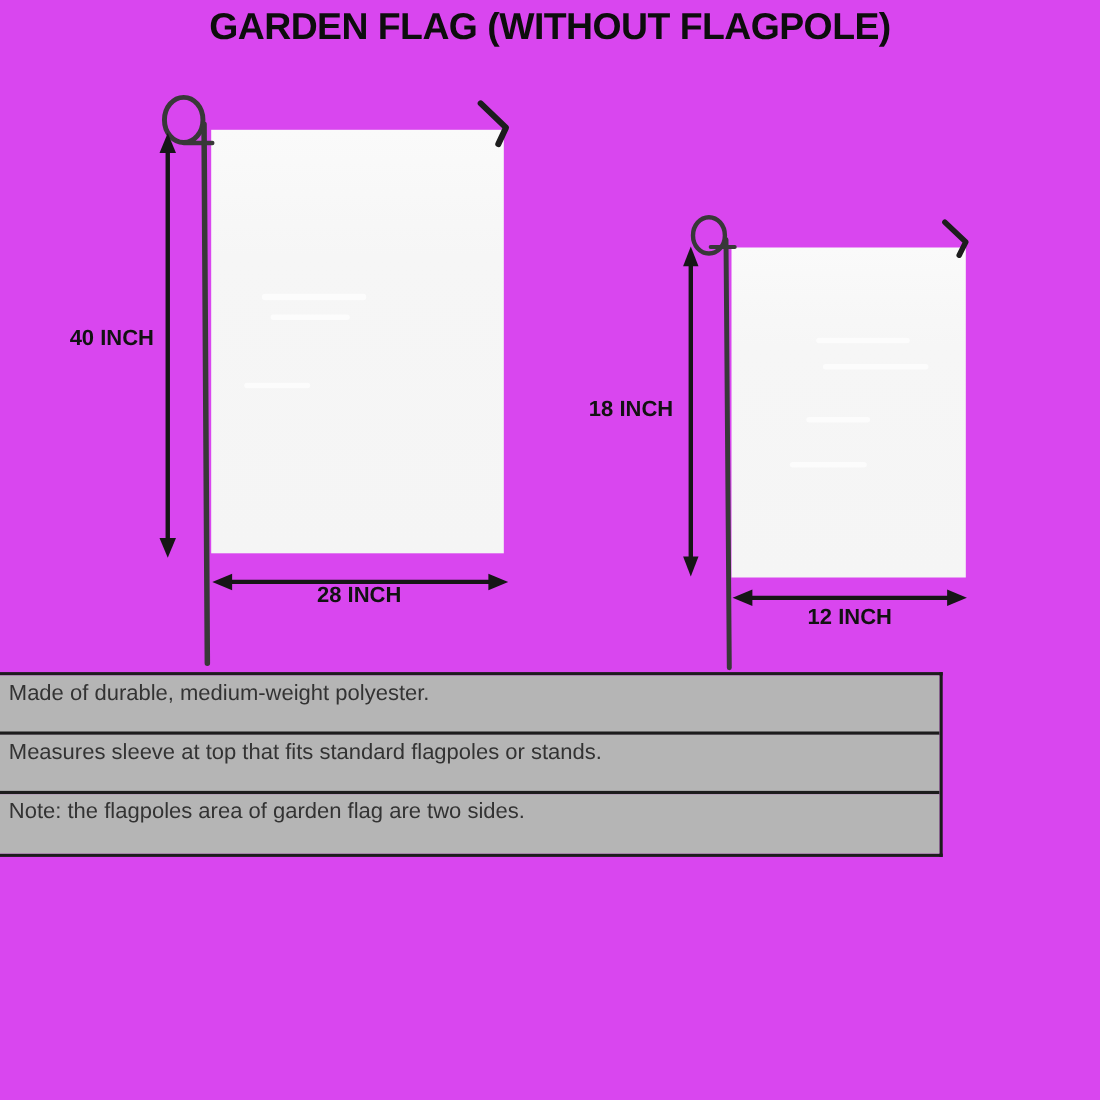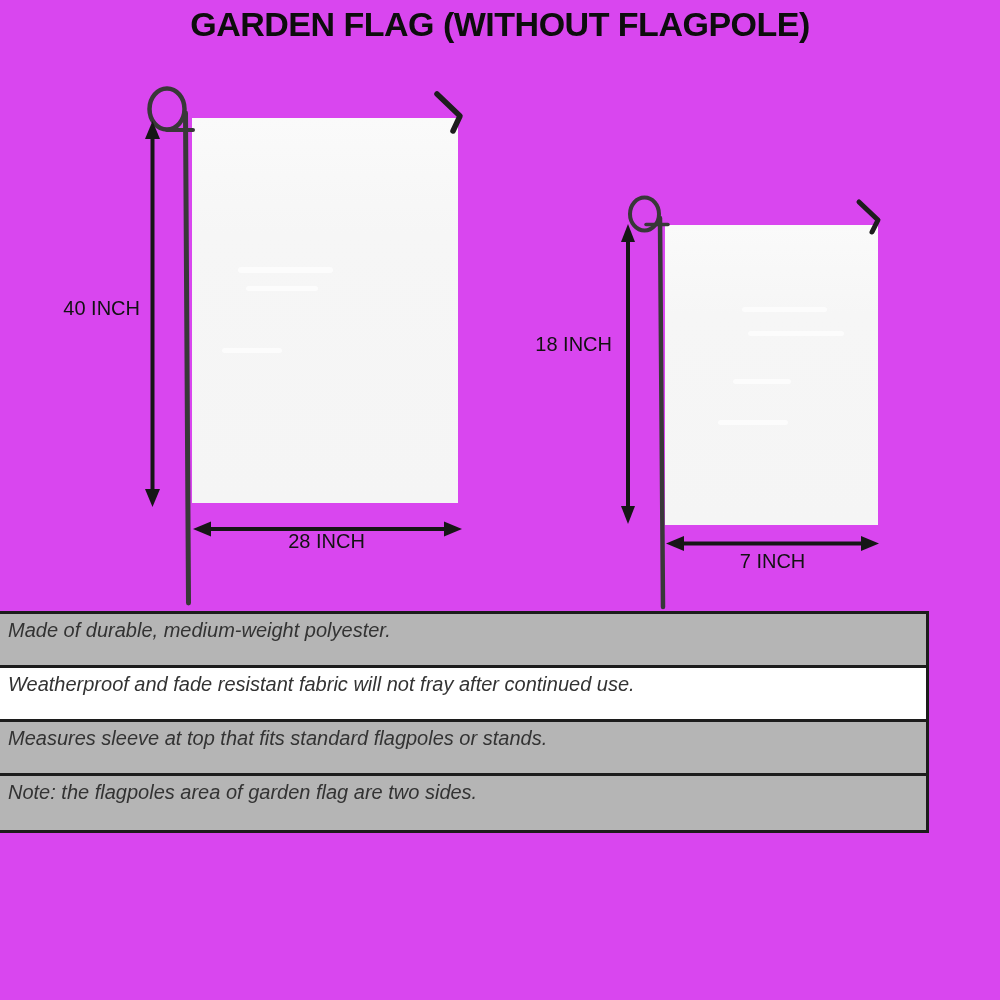--- a/index.html
+++ b/index.html
@@ -40,37 +40,36 @@
   }
   .svg-overlay {
     position: absolute;
     left: 0; top: 0;
     width: 1000px; height: 1000px;
     pointer-events: none;
   }
   .dim-label {
     position: absolute;
     font-size: 20px;
-    font-weight: normal;
+    font-weight: bold;
     color: #121212;
     white-space: nowrap;
   }
   .label-40 { left: 20px;  top: 297px; width: 120px; text-align: right; }
-  .label-18 { left: 492px; top: 333px; width: 120px; text-align: right; }
+  .label-18 { left: 492px; top: 361px; width: 120px; text-align: right; }
   .label-28 { left: 193px; top: 530px; width: 267px; text-align: center; }
   .label-12 { left: 667px; top: 550px; width: 211px; text-align: center; }
   .feature-table {
     position: absolute;
     left: 0;
     top: 611px;
-    width: 929px;
+    width: 857px;
     border-top: 3px solid #1c1c1c;
     border-right: 3px solid #1c1c1c;
     border-bottom: 3px solid #1c1c1c;
-    font-style: italic;
   }
   .feature-row {
     height: 54px;
     padding: 5px 10px 0 8px;
     font-size: 20px;
     color: #333333;
     border-bottom: 3px solid #1c1c1c;
   }
   .feature-row:last-child { border-bottom: none; }
   .feature-row.gray  { background: #b5b5b5; }
@@ -137,22 +136,21 @@
     <g fill="#161616" stroke="#161616">
       <line x1="682" y1="543.5" x2="863" y2="543.5" stroke-width="4"></line>
       <polygon points="666,543.5 684,536 684,551" stroke="none"></polygon>
       <polygon points="879,543.5 861,536 861,551" stroke="none"></polygon>
     </g>
   </svg>
 
   <div class="dim-label label-40">40 INCH</div>
   <div class="dim-label label-28">28 INCH</div>
   <div class="dim-label label-18">18 INCH</div>
-  <div class="dim-label label-12">7 INCH</div>
+  <div class="dim-label label-12">12 INCH</div>
 
   <div class="feature-table">
     <div class="feature-row gray">Made of durable, medium-weight polyester.</div>
-    <div class="feature-row white">Weatherproof and fade resistant fabric will not fray after continued use.</div>
     <div class="feature-row gray">Measures sleeve at top that fits standard flagpoles or stands.</div>
     <div class="feature-row gray">Note: the flagpoles area of garden flag are two sides.</div>
   </div>
 
 </div>
 
 </body></html>

